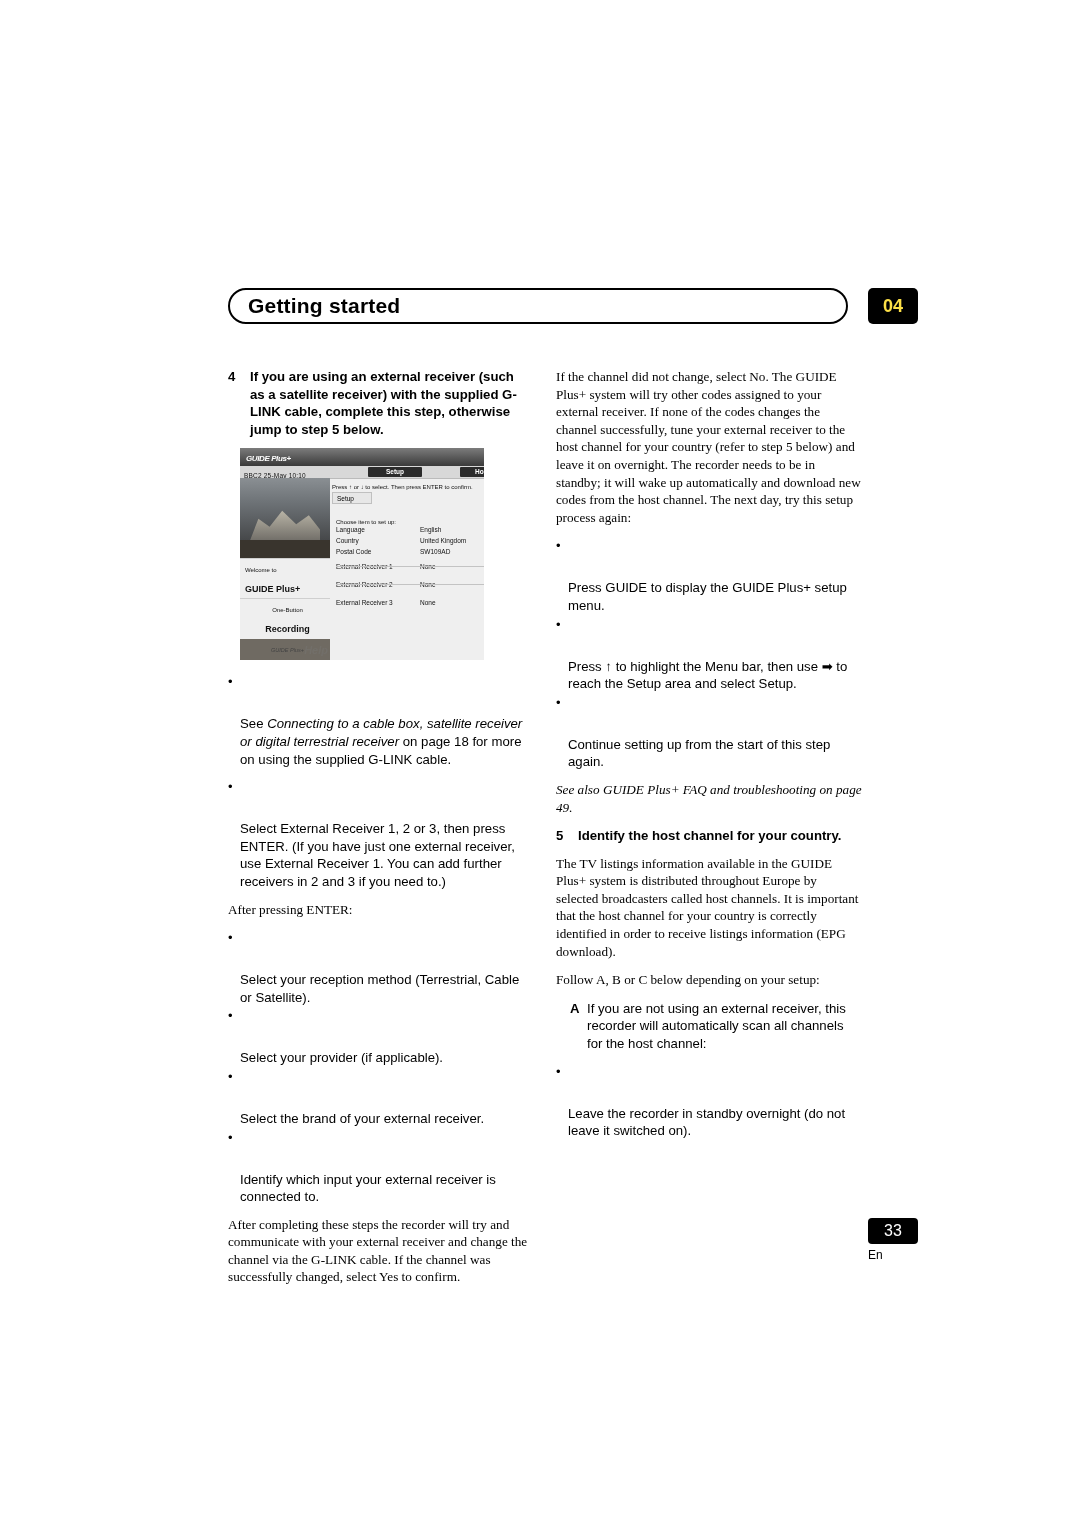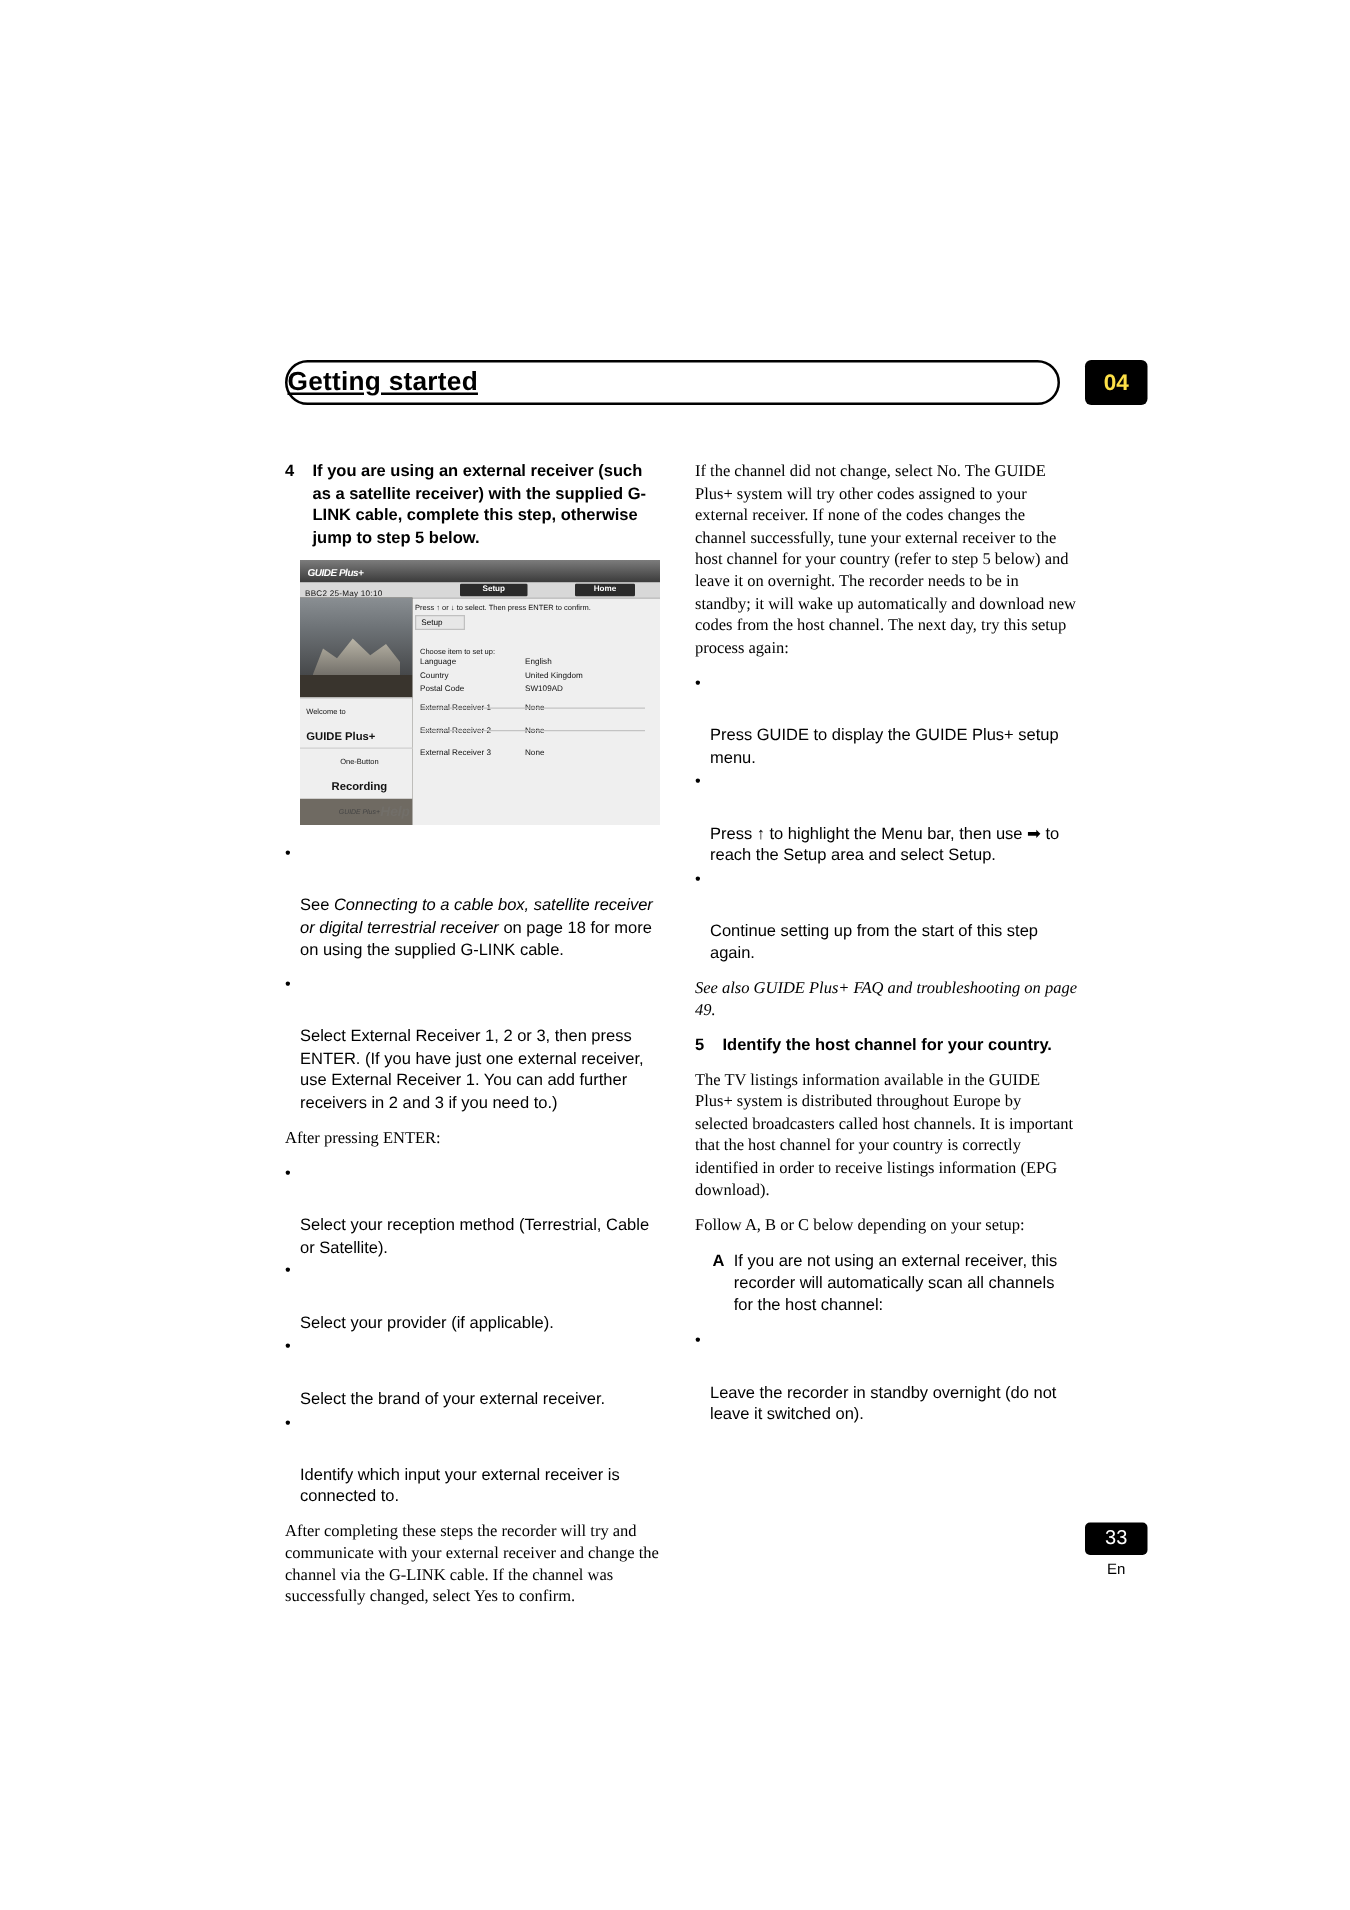--- a/index.html
+++ b/index.html
@@ -30,22 +30,22 @@
     height: 36px;
     border: 2px solid #000;
     border-radius: 18px;
     box-sizing: border-box;
     display: flex;
     align-items: center;
   }
   .header-title {
     font-size: 21px;
     font-weight: bold;
+    padding-left: 18px;
     letter-spacing: 0.2px;
-    text-decoration: underline;
   }
   .chapter-badge {
     position: absolute;
     left: 868px;
     top: 288px;
     width: 50px;
     height: 36px;
     background: #000;
     color: #fde047;
     border-radius: 5px;
@@ -105,21 +105,21 @@
   .letteritem-mark {
     width: 17px;
     flex: 0 0 17px;
     font-weight: bold;
   }
   .letteritem-body { flex: 1; }
 
   
   .figure {
     position: relative;
-    width: 288px;
+    width: 244px;
     height: 212px;
     margin: 0 0 13px 12px;
     background: #efefef;
     overflow: hidden;
     font-family: "Liberation Sans", sans-serif;
   }
   .fig-topbar {
     position: absolute;
     left: 0; top: 0;
     width: 288px; height: 18px;
@@ -290,21 +290,20 @@
     align-items: center;
     justify-content: center;
     font-size: 16px;
     font-weight: normal;
   }
   .page-lang {
     position: absolute;
     left: 868px;
     top: 1248px;
     width: 50px;
-    text-align: center;
     font-size: 12px;
   }
 </style>
 </head>
 <body>
 
 <div class="page">
 
   <div class="header">
     <div class="header-title">Getting started</div>

